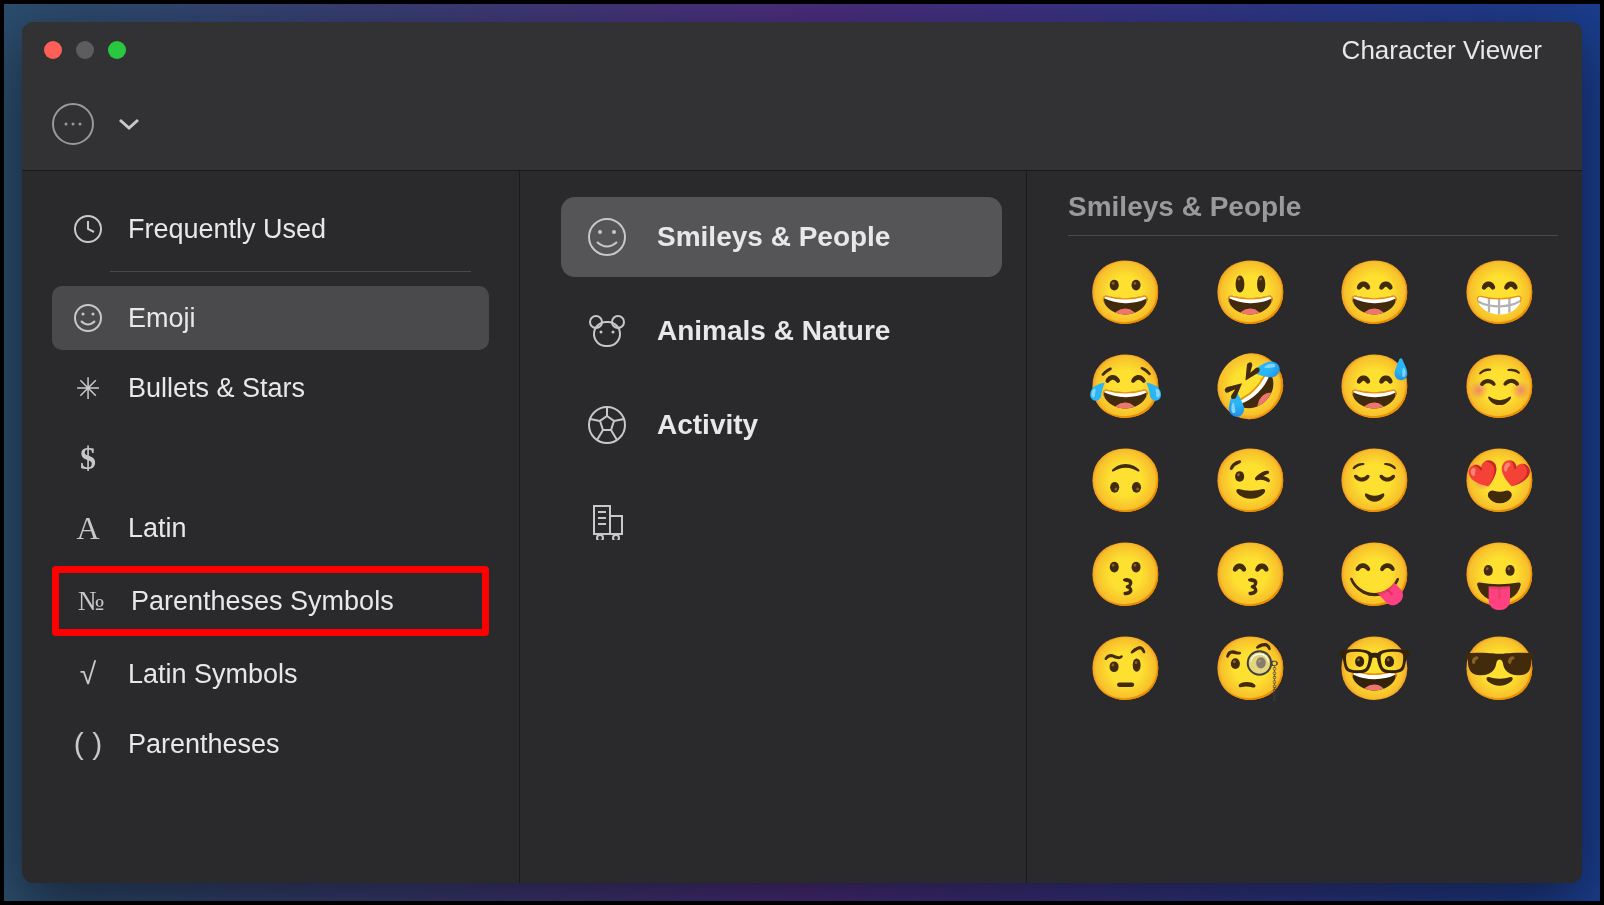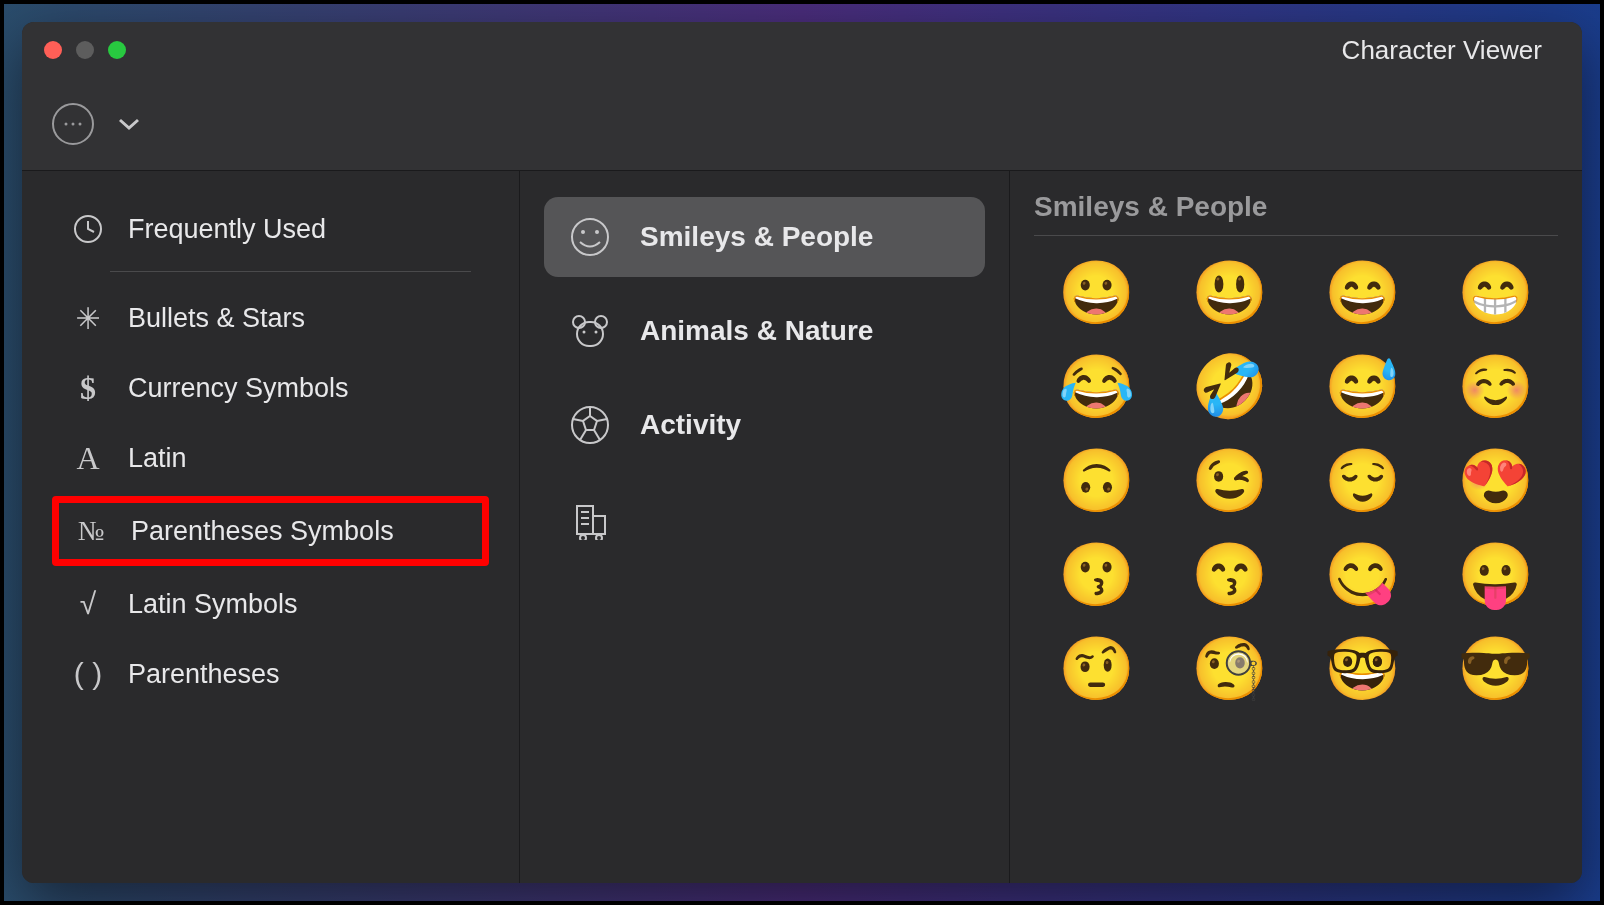--- a/index.html
+++ b/index.html
@@ -79,20 +79,21 @@
       color: #9a9a9c;
       font-size: 22px;
       cursor: pointer;
     }
     .content {
       flex: 1;
       display: flex;
       border-top: 1px solid #1a1a1c;
       background: #2a2a2c;
       overflow: hidden;
+      gap: 17px;
     }
     .sidebar-left {
       width: 498px;
       border-right: 1px solid #1a1a1c;
       padding: 26px 30px;
       overflow: hidden;
     }
     .sidebar-middle {
       width: 490px;
       border-right: 1px solid #1a1a1c;
@@ -229,27 +230,37 @@
       <div class="sidebar-item">
         <div class="sidebar-icon">
           <svg width="32" height="32" viewBox="0 0 32 32">
               <circle cx="16" cy="16" r="13"></circle>
               <polyline points="16,8 16,16 22,19"></polyline>
             </svg>
         </div>
         <div class="sidebar-label">Frequently Used</div>
       </div>
       <div class="divider"></div>
+      <div class="sidebar-item selected">
+        <div class="sidebar-icon">
+          <svg width="32" height="32" viewBox="0 0 32 32">
+              <circle cx="16" cy="16" r="13"></circle>
+              <circle cx="11" cy="12" r="1.5" fill="#c8c8ca" stroke="none"></circle>
+              <circle cx="21" cy="12" r="1.5" fill="#c8c8ca" stroke="none"></circle>
+              <path d="M9 19 Q16 26 23 19"></path>
+            </svg>
+        </div>
+        <div class="sidebar-label">Emoji</div>
+      </div>
       <div class="sidebar-item">
         <div class="sidebar-icon" style="font-size:30px;">✳</div>
         <div class="sidebar-label">Bullets &amp; Stars</div>
       </div>
       <div class="sidebar-item">
         <div class="sidebar-icon" style="font-size:32px;font-weight:bold;font-family:serif;">$</div>
-        <div class="sidebar-label">Currency Symbols</div>
       </div>
       <div class="sidebar-item">
         <div class="sidebar-icon" style="font-size:32px;font-family:serif;">A</div>
         <div class="sidebar-label">Latin</div>
       </div>
       <div class="sidebar-item highlighted">
         <div class="sidebar-icon" style="font-size:28px;font-family:serif;">№</div>
         <div class="sidebar-label">Parentheses Symbols</div>
       </div>
       <div class="sidebar-item">

